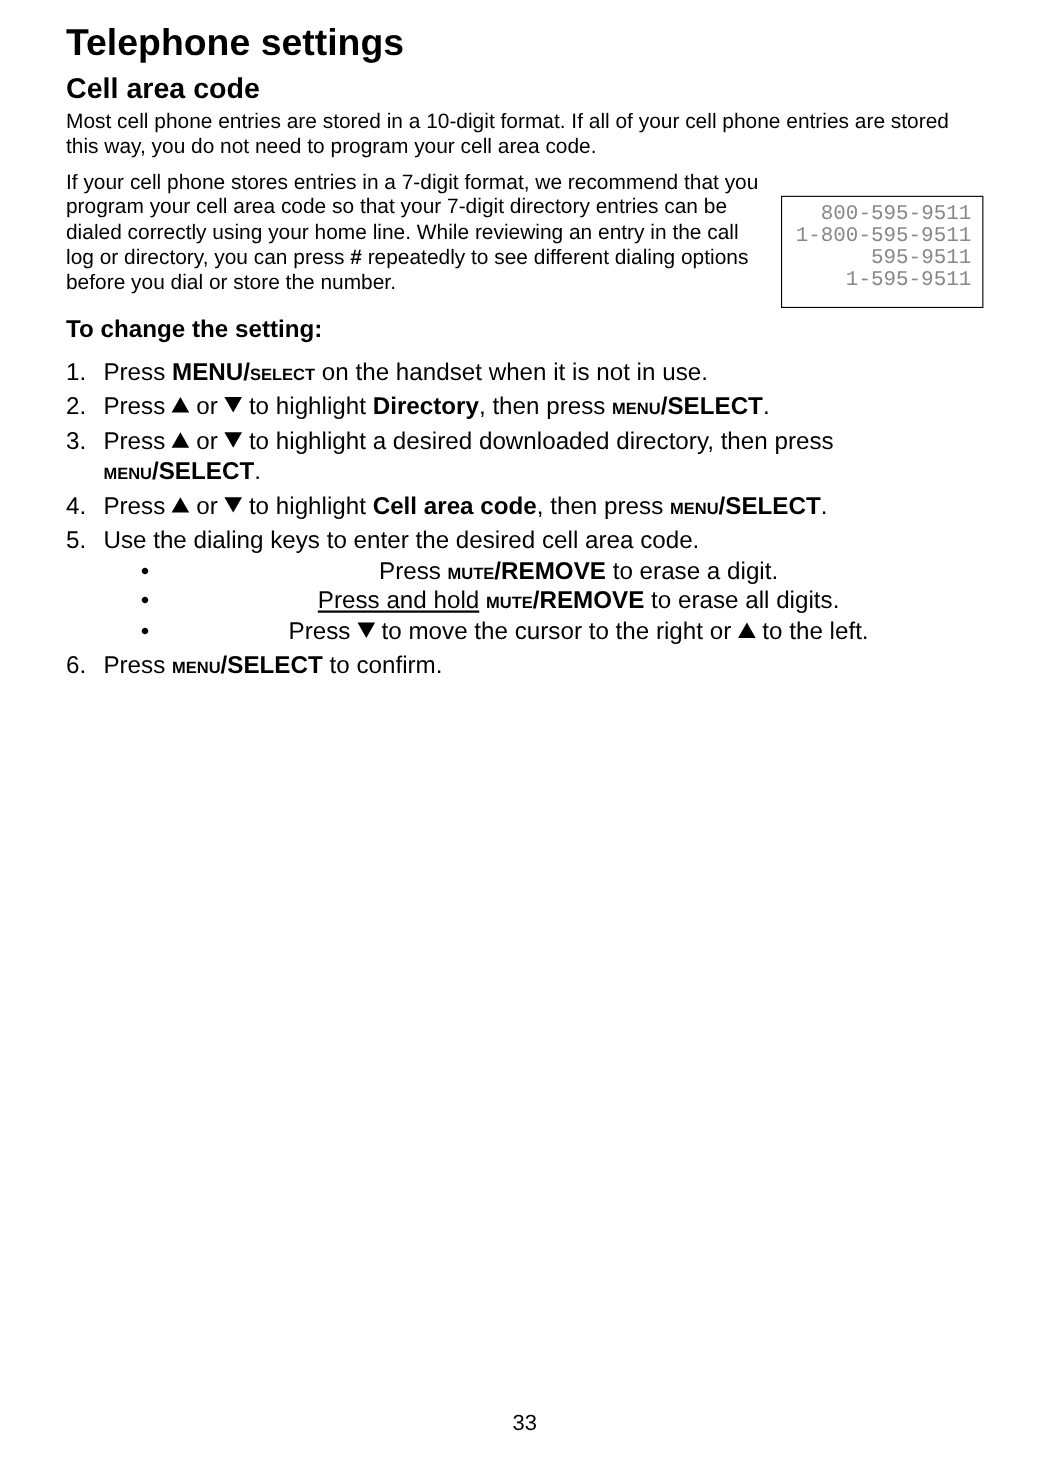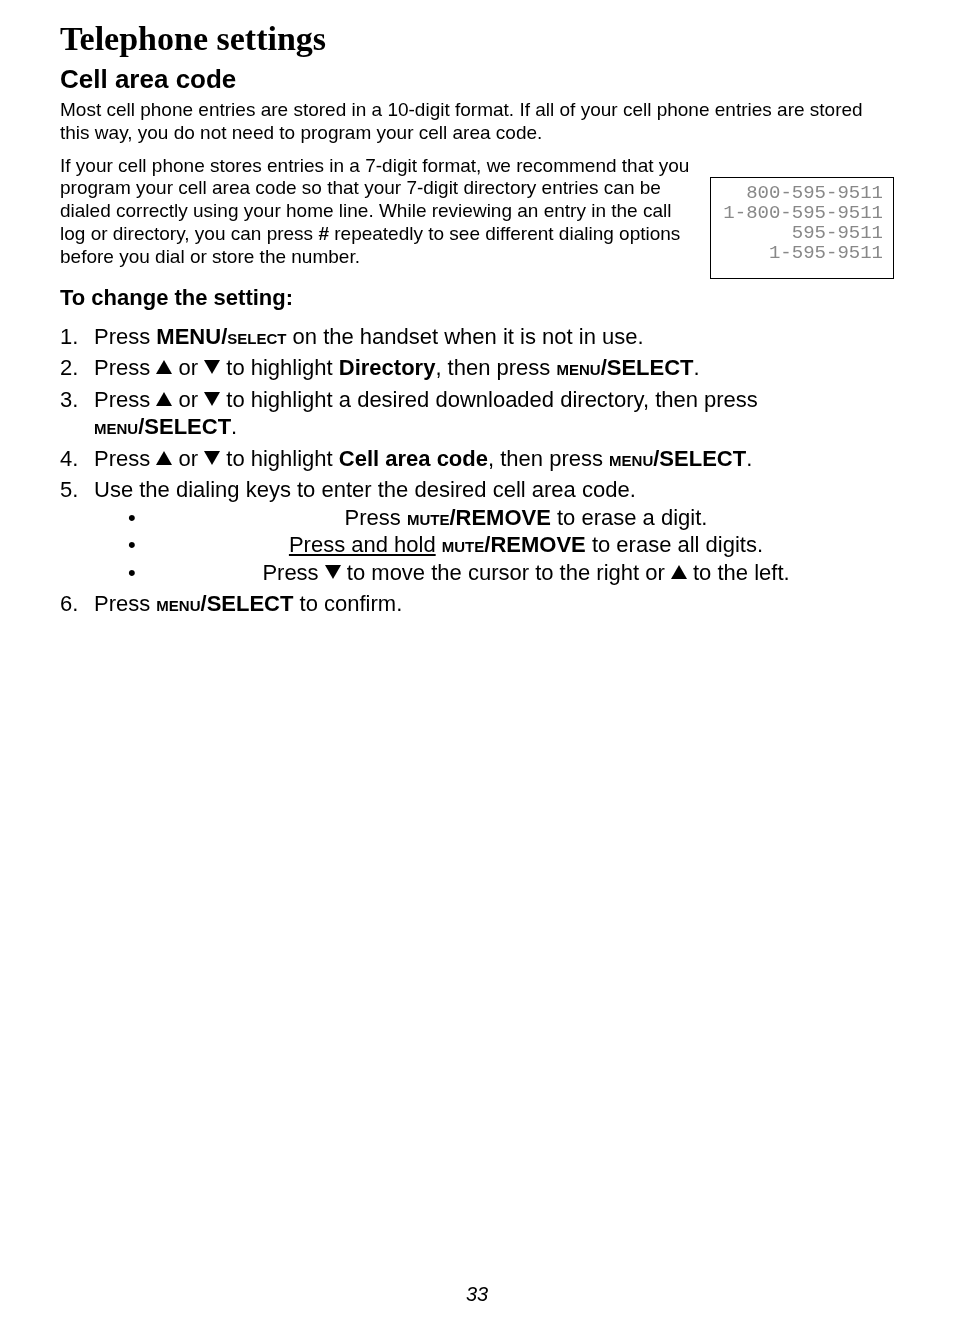--- a/index.html
+++ b/index.html
@@ -13,21 +13,20 @@
       background: #ffffff;
       font-family: Arial, Helvetica, sans-serif;
       color: #000000;
       padding: 20px 60px 20px 60px;
       position: relative;
     }
     .heading-main {
       font-size: 34px;
       font-weight: bold;
       margin-bottom: 6px;
-      font-family: Liberation Serif, serif;
     }
     .heading-sub {
       font-size: 26px;
       font-weight: bold;
       margin-bottom: 4px;
     }
     .paragraph {
       font-size: 19px;
       line-height: 1.2;
       margin-bottom: 10px;
@@ -123,21 +122,20 @@
       border-right: 8px solid transparent;
       border-top: 14px solid #000;
     }
     .page-number {
       position: absolute;
       bottom: 30px;
       width: 100%;
       left: 0;
       text-align: center;
       font-size: 20px;
-      font-style: italic;
     }
   </style>
 </head>
 <body>
 
 <h1 class="heading-main">Telephone settings</h1>
 <h2 class="heading-sub">Cell area code</h2>
 
 <p class="paragraph">Most cell phone entries are stored in a 10-digit format. If all of your cell phone entries are stored this way, you do not need to program your cell area code.</p>
 

